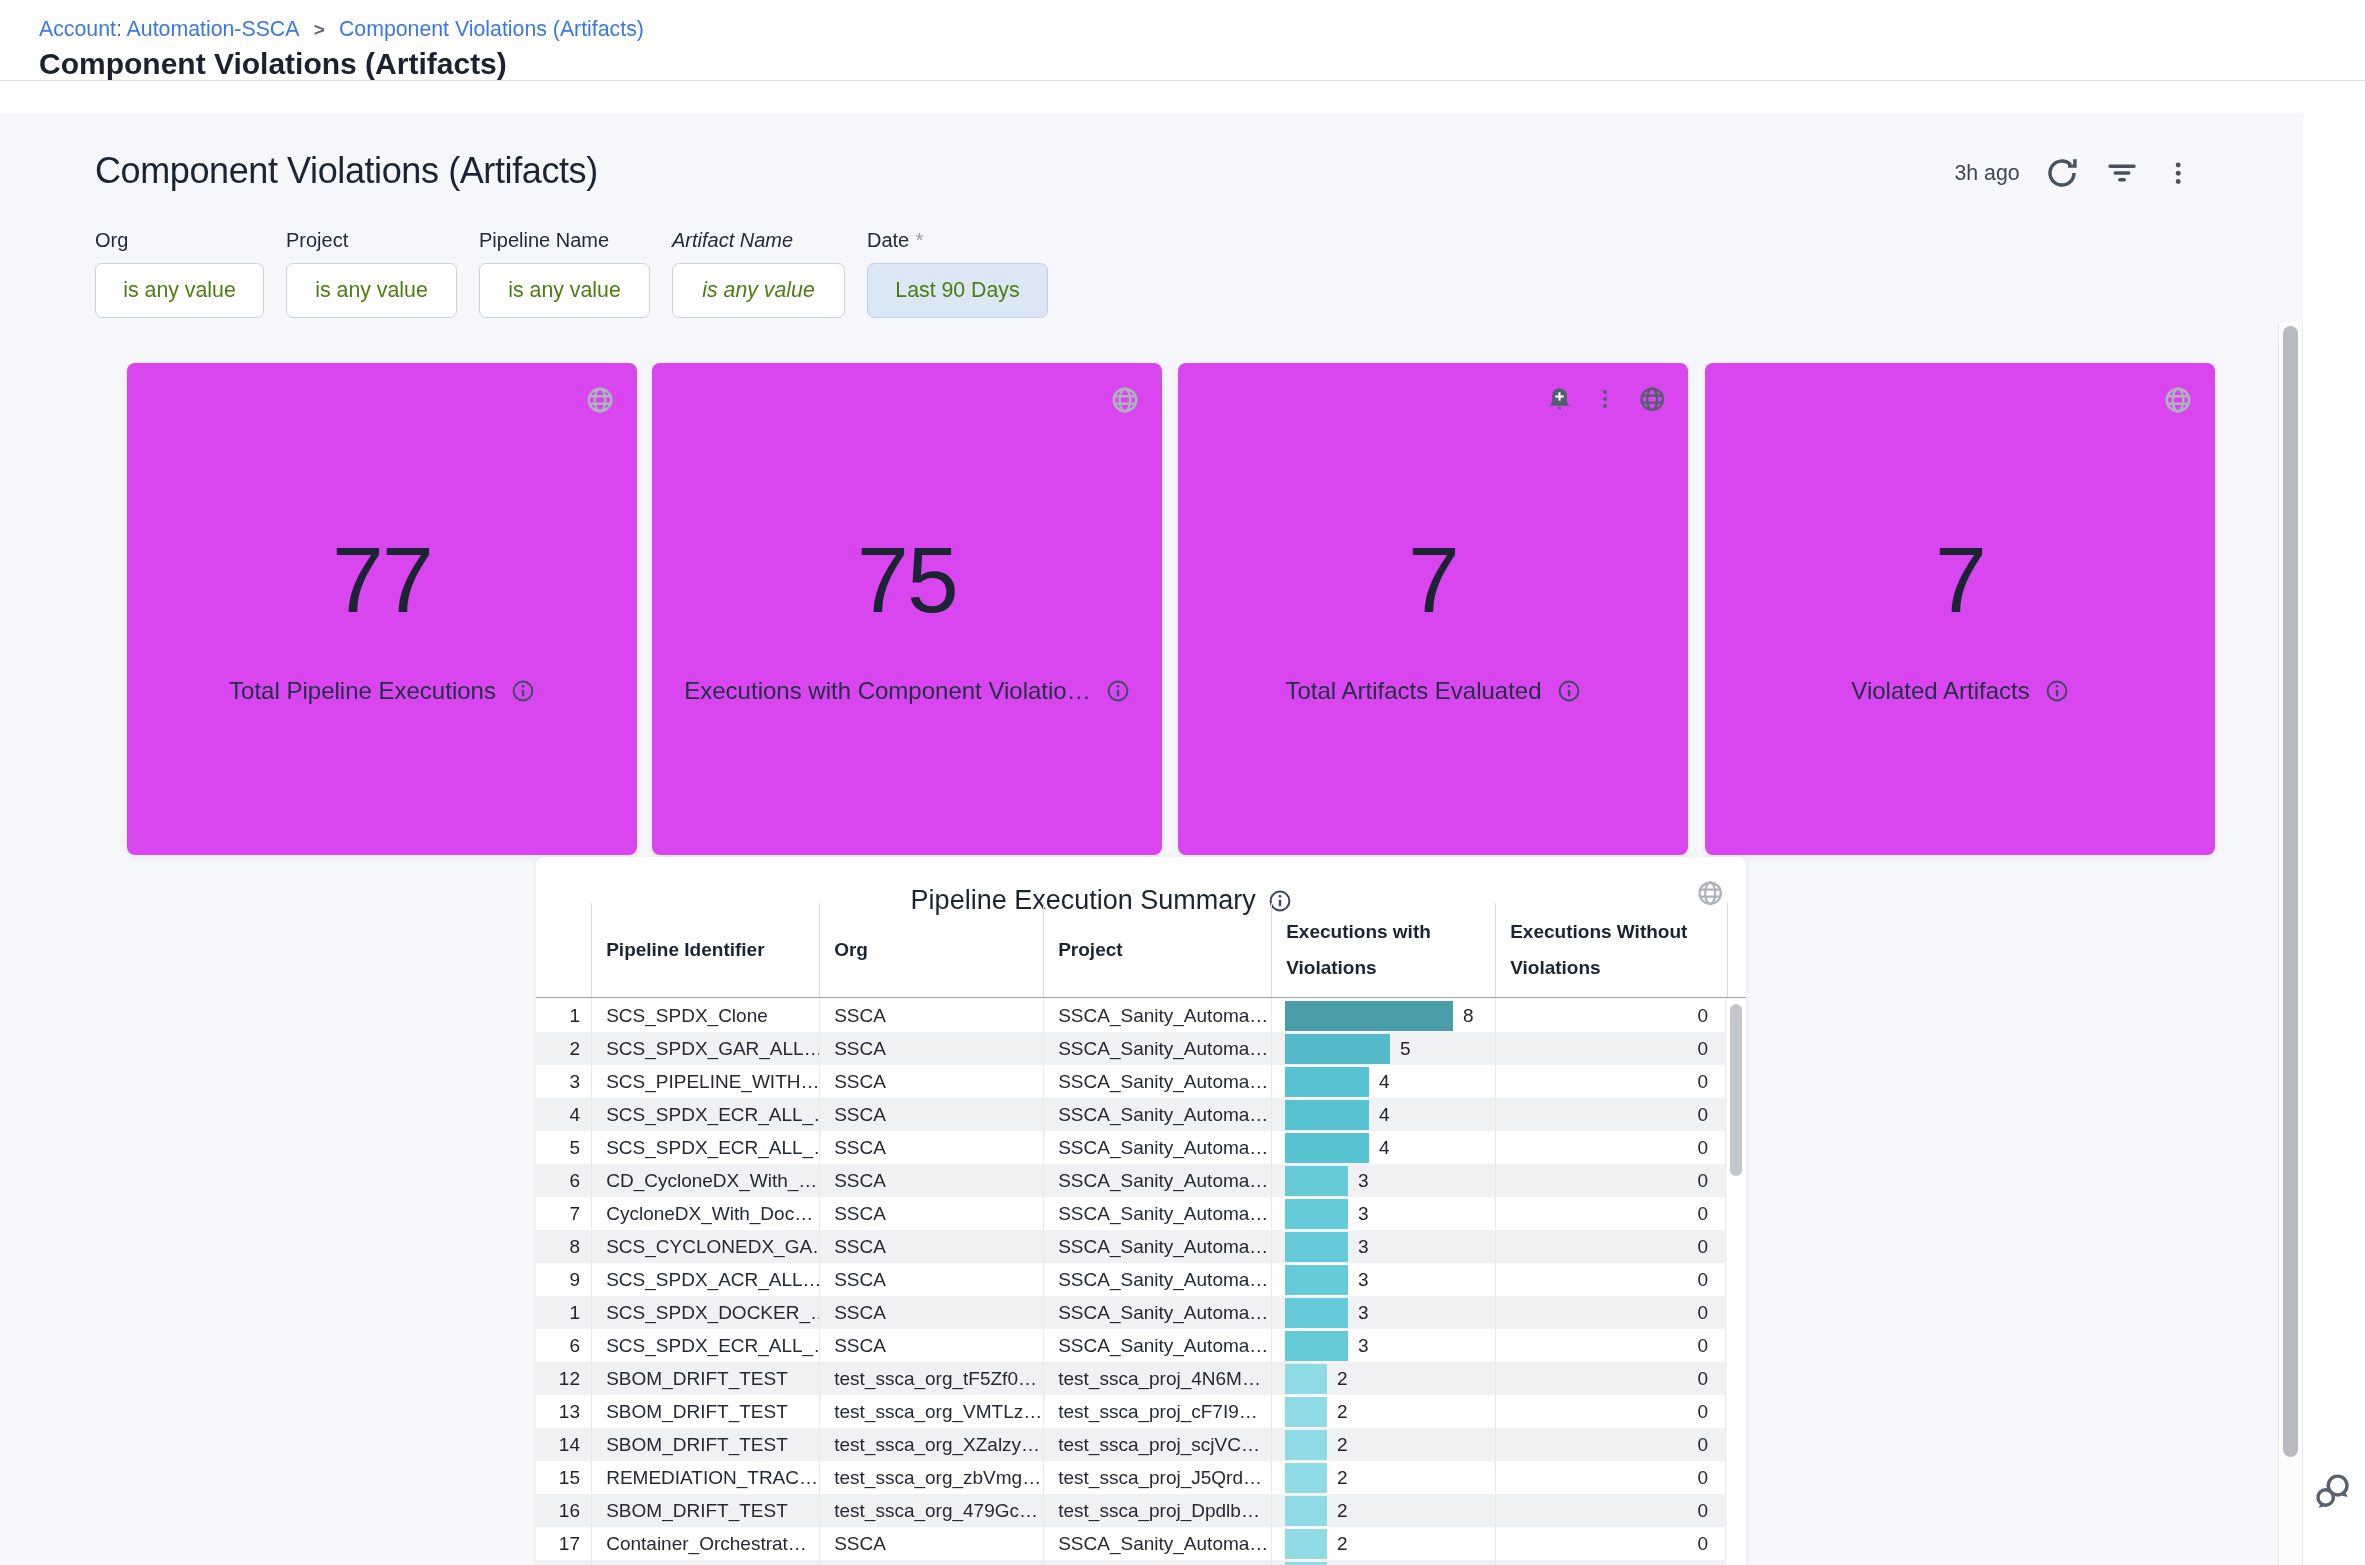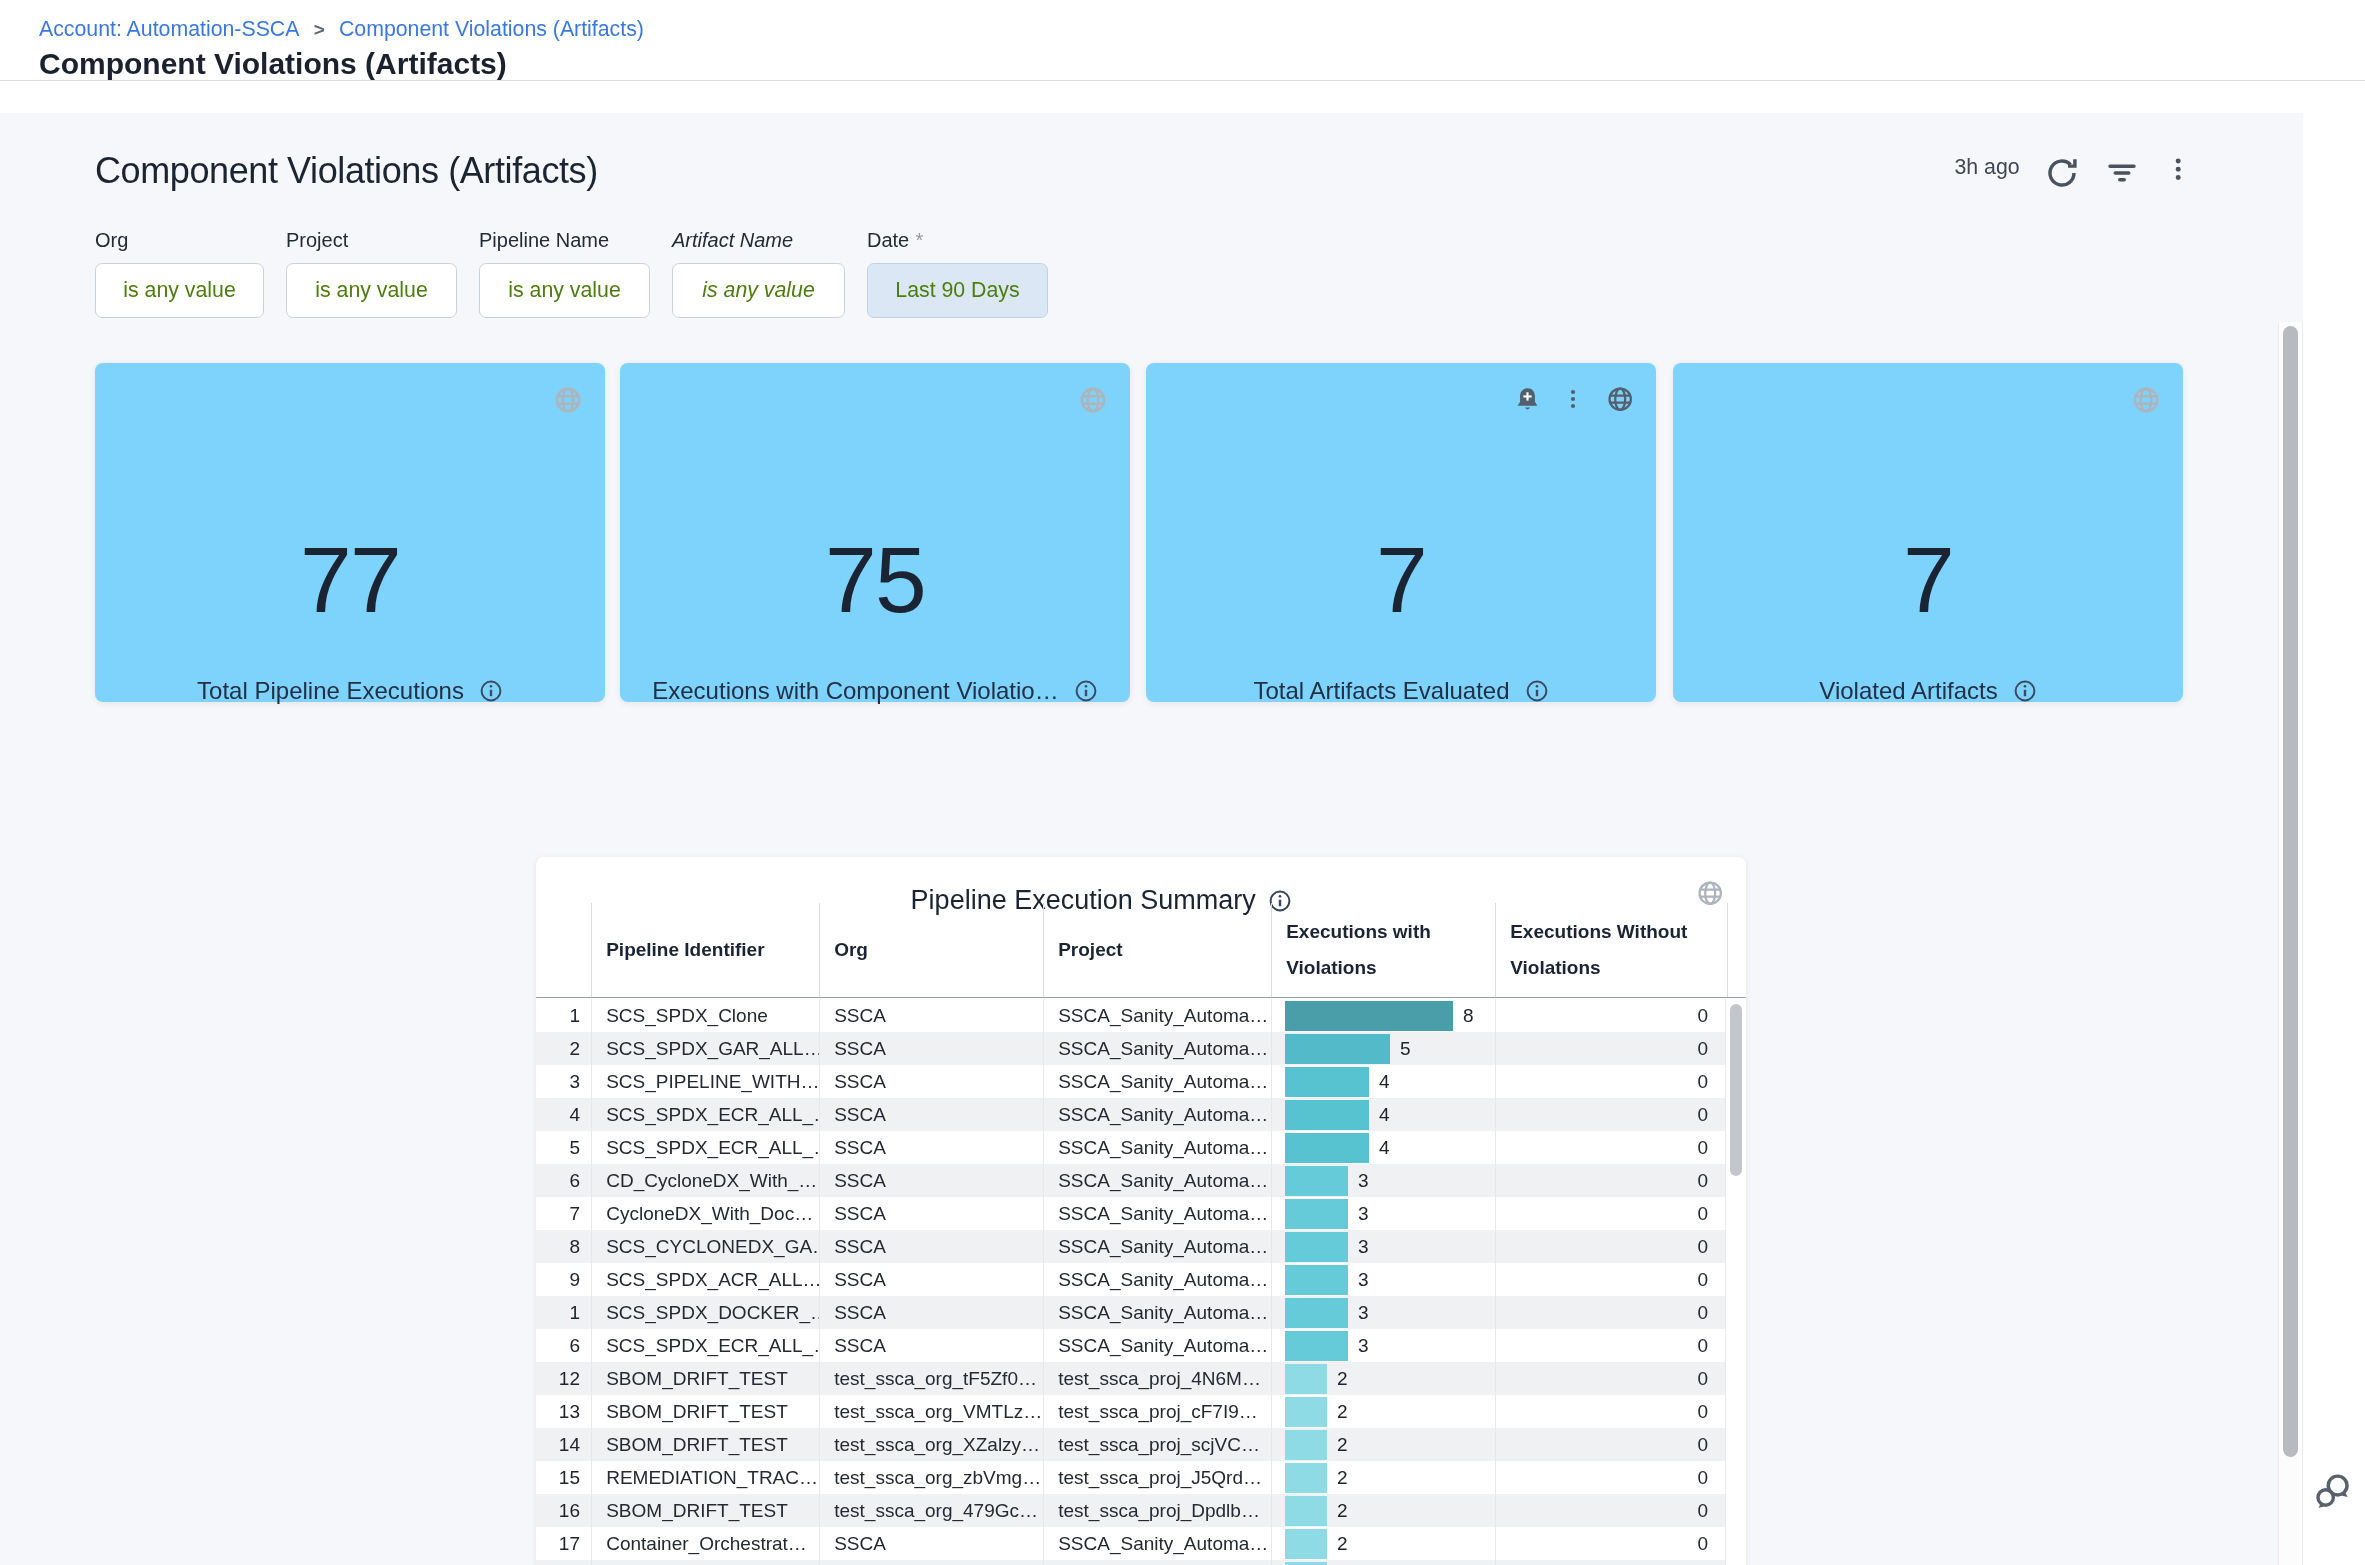--- a/index.html
+++ b/index.html
@@ -14,36 +14,36 @@
   .crumb{cursor:pointer;}
   .crumb-sep{color:#5f6771;font-weight:700;font-size:19px;margin:0 14.2px;}
   .page-title{position:absolute;left:39px;top:47px;font-size:30px;font-weight:700;color:#1c2130;}
 
   
   .content-bg{position:absolute;left:0;top:113px;width:2303px;height:1453px;background:#F5F7FA;}
   .white-strip{position:absolute;left:2303px;top:113px;width:62px;height:1453px;background:#fff;}
 
   .dash-title{position:absolute;left:95px;top:150px;font-size:36px;font-weight:500;
     color:#1b2433;letter-spacing:-0.4px;}
-  .dash-controls{position:absolute;top:155px;right:173px;display:flex;align-items:flex-start;gap:24px;}
+  .dash-controls{position:absolute;top:155px;right:173px;display:flex;align-items:center;gap:24px;}
   .dash-age{font-size:21.3px;color:#3f4752;}
   .icon-btn{display:flex;align-items:center;justify-content:center;cursor:pointer;}
 
   
   .filters-row{position:absolute;left:95px;top:229px;display:flex;}
   .filter-group{margin-right:22px;display:flex;flex-direction:column;}
   .filter-label{font-size:20px;font-weight:500;color:#242b38;margin-bottom:11px;white-space:nowrap;}
   .filter-label .req{color:#949aa3;margin-left:6.3px;}
   .filter-chip{height:55px;border:1.6px solid #cbd1d8;border-radius:7.1px;background:#fff;
     display:flex;align-items:center;justify-content:center;font-size:21.3px;color:#4d7c0f;cursor:pointer;}
   .filter-chip.active{background:#DBE7F5;border-color:#bfd1e5;}
 
   
-  .card{position:absolute;top:363px;width:510px;height:339px;background:#7dd3fc;border-radius:8px;
-    box-shadow:0 1.6px 6.3px rgba(25,35,60,0.07);}
+  .card{position:absolute;top:363px;width:510px;height:492px;background:#d946ef;border-radius:8px;
+    box-shadow:0 1.6px 6.3px rgba(25,35,60,0.07);margin-left:32px;}
   .card-icons{position:absolute;top:22px;right:22px;display:flex;align-items:center;gap:20.5px;}
   .metric-value{position:absolute;top:164px;left:0;width:100%;text-align:center;
     font-size:93px;font-weight:500;color:#1a2433;letter-spacing:-1.6px;}
   .metric-label{position:absolute;top:314px;left:0;width:100%;display:flex;align-items:center;
     justify-content:center;gap:15px;font-size:24px;color:#222f45;white-space:nowrap;}
 
   
   .table-card{position:absolute;left:536px;top:857px;width:1210px;height:727px;background:#fff;
     border-radius:8px;box-shadow:0 1.6px 6.3px rgba(25,35,60,0.07);overflow:hidden;}
   .table-title-row{position:absolute;top:28.4px;left:0;width:100%;padding-right:79px;

